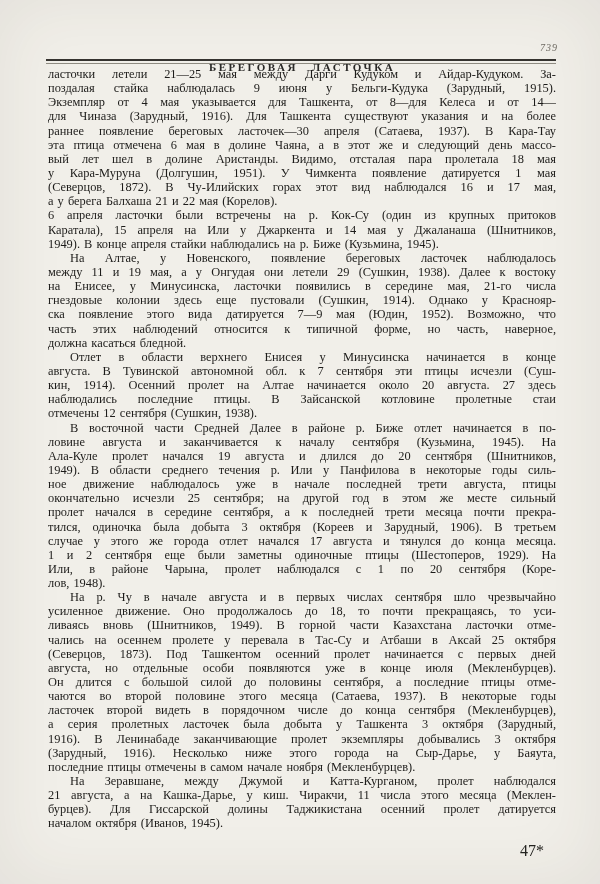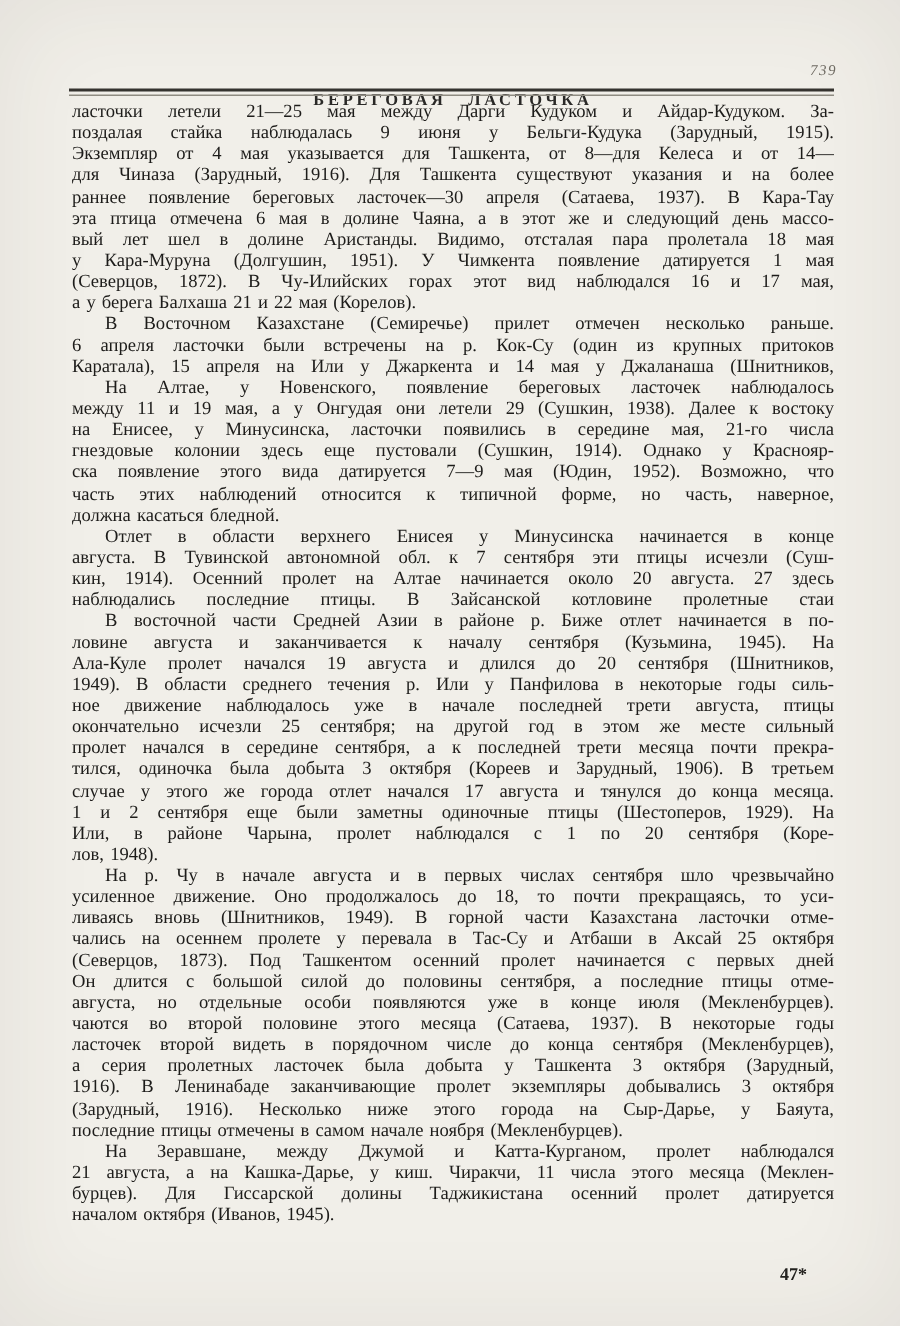--- a/index.html
+++ b/index.html
@@ -73,22 +73,22 @@
     -moz-text-align-last: left;
     text-align-last: left;
   }
   .line.indent {
     text-indent: 22px;
   }
   .footer-signature {
     position: absolute;
     top: 842px;
     left: 520px;
-    font-size: 12px;
-    font-weight: bold;
+    font-size: 16px;
+    font-weight: normal;
     color: #23221f;
   }
 </style>
 </head>
 <body>
 
 <div class="page">
 
   <div class="running-header">БЕРЕГОВАЯ ЛАСТОЧКА</div>
 
@@ -103,61 +103,62 @@
         <div class="line">Экземпляр от 4 мая указывается для Ташкента, от 8—для Келеса и от 14—</div>
         <div class="line">для Чиназа (Зарудный, 1916). Для Ташкента существуют указания и на более</div>
         <div class="line">раннее появление береговых ласточек—30 апреля (Сатаева, 1937). В Кара-Тау</div>
         <div class="line">эта птица отмечена 6 мая в долине Чаяна, а в этот же и следующий день массо-</div>
         <div class="line">вый лет шел в долине Аристанды. Видимо, отсталая пара пролетала 18 мая</div>
         <div class="line">у Кара-Муруна (Долгушин, 1951). У Чимкента появление датируется 1 мая</div>
         <div class="line">(Северцов, 1872). В Чу-Илийских горах этот вид наблюдался 16 и 17 мая,</div>
         <div class="line last">а у берега Балхаша 21 и 22 мая (Корелов).</div>
       </div>
       <div>
-        <div class="line indent">В Восточном Казахстане (Семиречье) прилет отмечен несколько раньше.</div>
         <div class="line">6 апреля ласточки были встречены на р. Кок-Су (один из крупных притоков</div>
         <div class="line">Каратала), 15 апреля на Или у Джаркента и 14 мая у Джаланаша (Шнитников,</div>
+        <div class="line last">1949). В конце апреля стайки наблюдались на р. Биже (Кузьмина, 1945).</div>
       </div>
       <div>
         <div class="line indent">На Алтае, у Новенского, появление береговых ласточек наблюдалось</div>
         <div class="line">между 11 и 19 мая, а у Онгудая они летели 29 (Сушкин, 1938). Далее к востоку</div>
         <div class="line">на Енисее, у Минусинска, ласточки появились в середине мая, 21-го числа</div>
         <div class="line">гнездовые колонии здесь еще пустовали (Сушкин, 1914). Однако у Краснояр-</div>
         <div class="line">ска появление этого вида датируется 7—9 мая (Юдин, 1952). Возможно, что</div>
         <div class="line">часть этих наблюдений относится к типичной форме, но часть, наверное,</div>
         <div class="line last">должна касаться бледной.</div>
       </div>
       <div>
         <div class="line indent">Отлет в области верхнего Енисея у Минусинска начинается в конце</div>
         <div class="line">августа. В Тувинской автономной обл. к 7 сентября эти птицы исчезли (Суш-</div>
         <div class="line">кин, 1914). Осенний пролет на Алтае начинается около 20 августа. 27 здесь</div>
         <div class="line">наблюдались последние птицы. В Зайсанской котловине пролетные стаи</div>
+        <div class="line last">отмечены 12 сентября (Сушкин, 1938).</div>
       </div>
       <div>
-        <div class="line indent">В восточной части Средней Азии в районе р. Биже отлет начинается в по-</div>
+        <div class="line indent">В восточной части Средней Далее в районе р. Биже отлет начинается в по-</div>
         <div class="line">ловине августа и заканчивается к началу сентября (Кузьмина, 1945). На</div>
         <div class="line">Ала-Куле пролет начался 19 августа и длился до 20 сентября (Шнитников,</div>
         <div class="line">1949). В области среднего течения р. Или у Панфилова в некоторые годы силь-</div>
         <div class="line">ное движение наблюдалось уже в начале последней трети августа, птицы</div>
         <div class="line">окончательно исчезли 25 сентября; на другой год в этом же месте сильный</div>
         <div class="line">пролет начался в середине сентября, а к последней трети месяца почти прекра-</div>
         <div class="line">тился, одиночка была добыта 3 октября (Кореев и Зарудный, 1906). В третьем</div>
         <div class="line">случае у этого же города отлет начался 17 августа и тянулся до конца месяца.</div>
         <div class="line">1 и 2 сентября еще были заметны одиночные птицы (Шестоперов, 1929). На</div>
         <div class="line">Или, в районе Чарына, пролет наблюдался с 1 по 20 сентября (Коре-</div>
         <div class="line last">лов, 1948).</div>
       </div>
       <div>
         <div class="line indent">На р. Чу в начале августа и в первых числах сентября шло чрезвычайно</div>
         <div class="line">усиленное движение. Оно продолжалось до 18, то почти прекращаясь, то уси-</div>
         <div class="line">ливаясь вновь (Шнитников, 1949). В горной части Казахстана ласточки отме-</div>
         <div class="line">чались на осеннем пролете у перевала в Тас-Су и Атбаши в Аксай 25 октября</div>
         <div class="line">(Северцов, 1873). Под Ташкентом осенний пролет начинается с первых дней</div>
+        <div class="line">августа, но отдельные особи появляются уже в конце июля (Мекленбурцев).</div>
         <div class="line">Он длится с большой силой до половины сентября, а последние птицы отме-</div>
-        <div class="line">августа, но отдельные особи появляются уже в конце июля (Мекленбурцев).</div>
         <div class="line">чаются во второй половине этого месяца (Сатаева, 1937). В некоторые годы</div>
         <div class="line">ласточек второй видеть в порядочном числе до конца сентября (Мекленбурцев),</div>
         <div class="line">а серия пролетных ласточек была добыта у Ташкента 3 октября (Зарудный,</div>
         <div class="line">1916). В Ленинабаде заканчивающие пролет экземпляры добывались 3 октября</div>
         <div class="line">(Зарудный, 1916). Несколько ниже этого города на Сыр-Дарье, у Баяута,</div>
         <div class="line last">последние птицы отмечены в самом начале ноября (Мекленбурцев).</div>
       </div>
       <div>
         <div class="line indent">На Зеравшане, между Джумой и Катта-Курганом, пролет наблюдался</div>
         <div class="line">21 августа, а на Кашка-Дарье, у киш. Чиракчи, 11 числа этого месяца (Меклен-</div>

